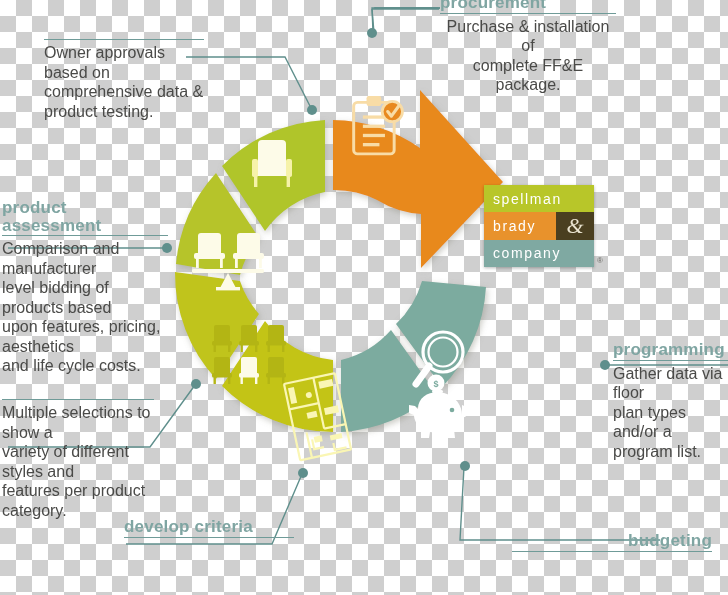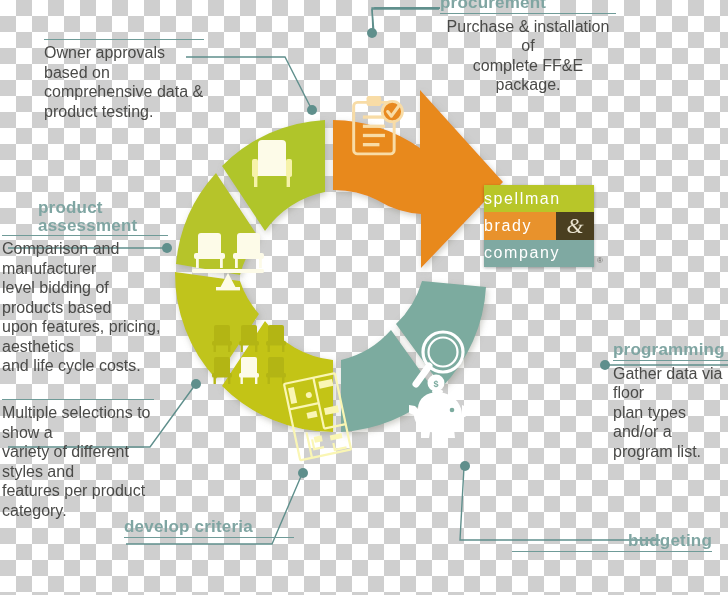--- a/index.html
+++ b/index.html
@@ -40,22 +40,22 @@
   .logo{
     position:absolute;left:484px;top:185px;width:110px;height:82px;
     box-shadow:0 1px 3px rgba(0,0,0,.28);
     overflow:hidden;
   }
   .logo-row{position:relative;height:27.333px;display:flex;align-items:center;}
   .logo-r1{background:#b8c629;}
   .logo-r2{background:#e8922c;}
   .logo-r3{background:#7fa9a2;}
   .logo-word{
-    color:#ffffff;font-size:16px;line-height:1;
-    letter-spacing:1.6px;font-weight:400;
+    color:#ffffff;font-size:14px;line-height:1;
+    letter-spacing:1.6px;padding-left:9px;font-weight:400;
   }
   .logo-amp{
     position:absolute;right:0;top:0;width:38px;height:27.333px;
     background:#4a3f20;color:#e9e3cf;
     display:flex;align-items:center;justify-content:center;
     font-family:"Liberation Serif",serif;font-style:italic;font-size:22px;
   }
   .logo-reg{
     position:absolute;left:597px;top:256px;font-size:8px;color:#6d6d68;
   }
@@ -315,21 +315,21 @@
   </div>
 
   <div class="callout" style="left:440px;top:-6px;width:176px;">
     <div class="c-head">procurement</div>
     <div class="c-rule"></div>
     <div class="c-body c-center">Purchase &amp; installation of
 complete FF&amp;E package.</div>
   </div>
 
   <div class="callout" style="left:2px;top:199px;width:166px;">
-    <div class="c-head" style="white-space:normal;width:112px;margin-left:36px;">product assessment</div>
+    <div class="c-head" style="white-space:normal;width:112px;">product assessment</div>
     <div class="c-rule"></div>
     <div class="c-body">Comparison and manufacturer
 level bidding of products based
 upon features, pricing, aesthetics
 and life cycle costs.</div>
   </div>
 
   <div class="callout" style="left:2px;top:398px;width:152px;">
     <div class="c-rule"></div>
     <div class="c-body">Multiple selections to show a

